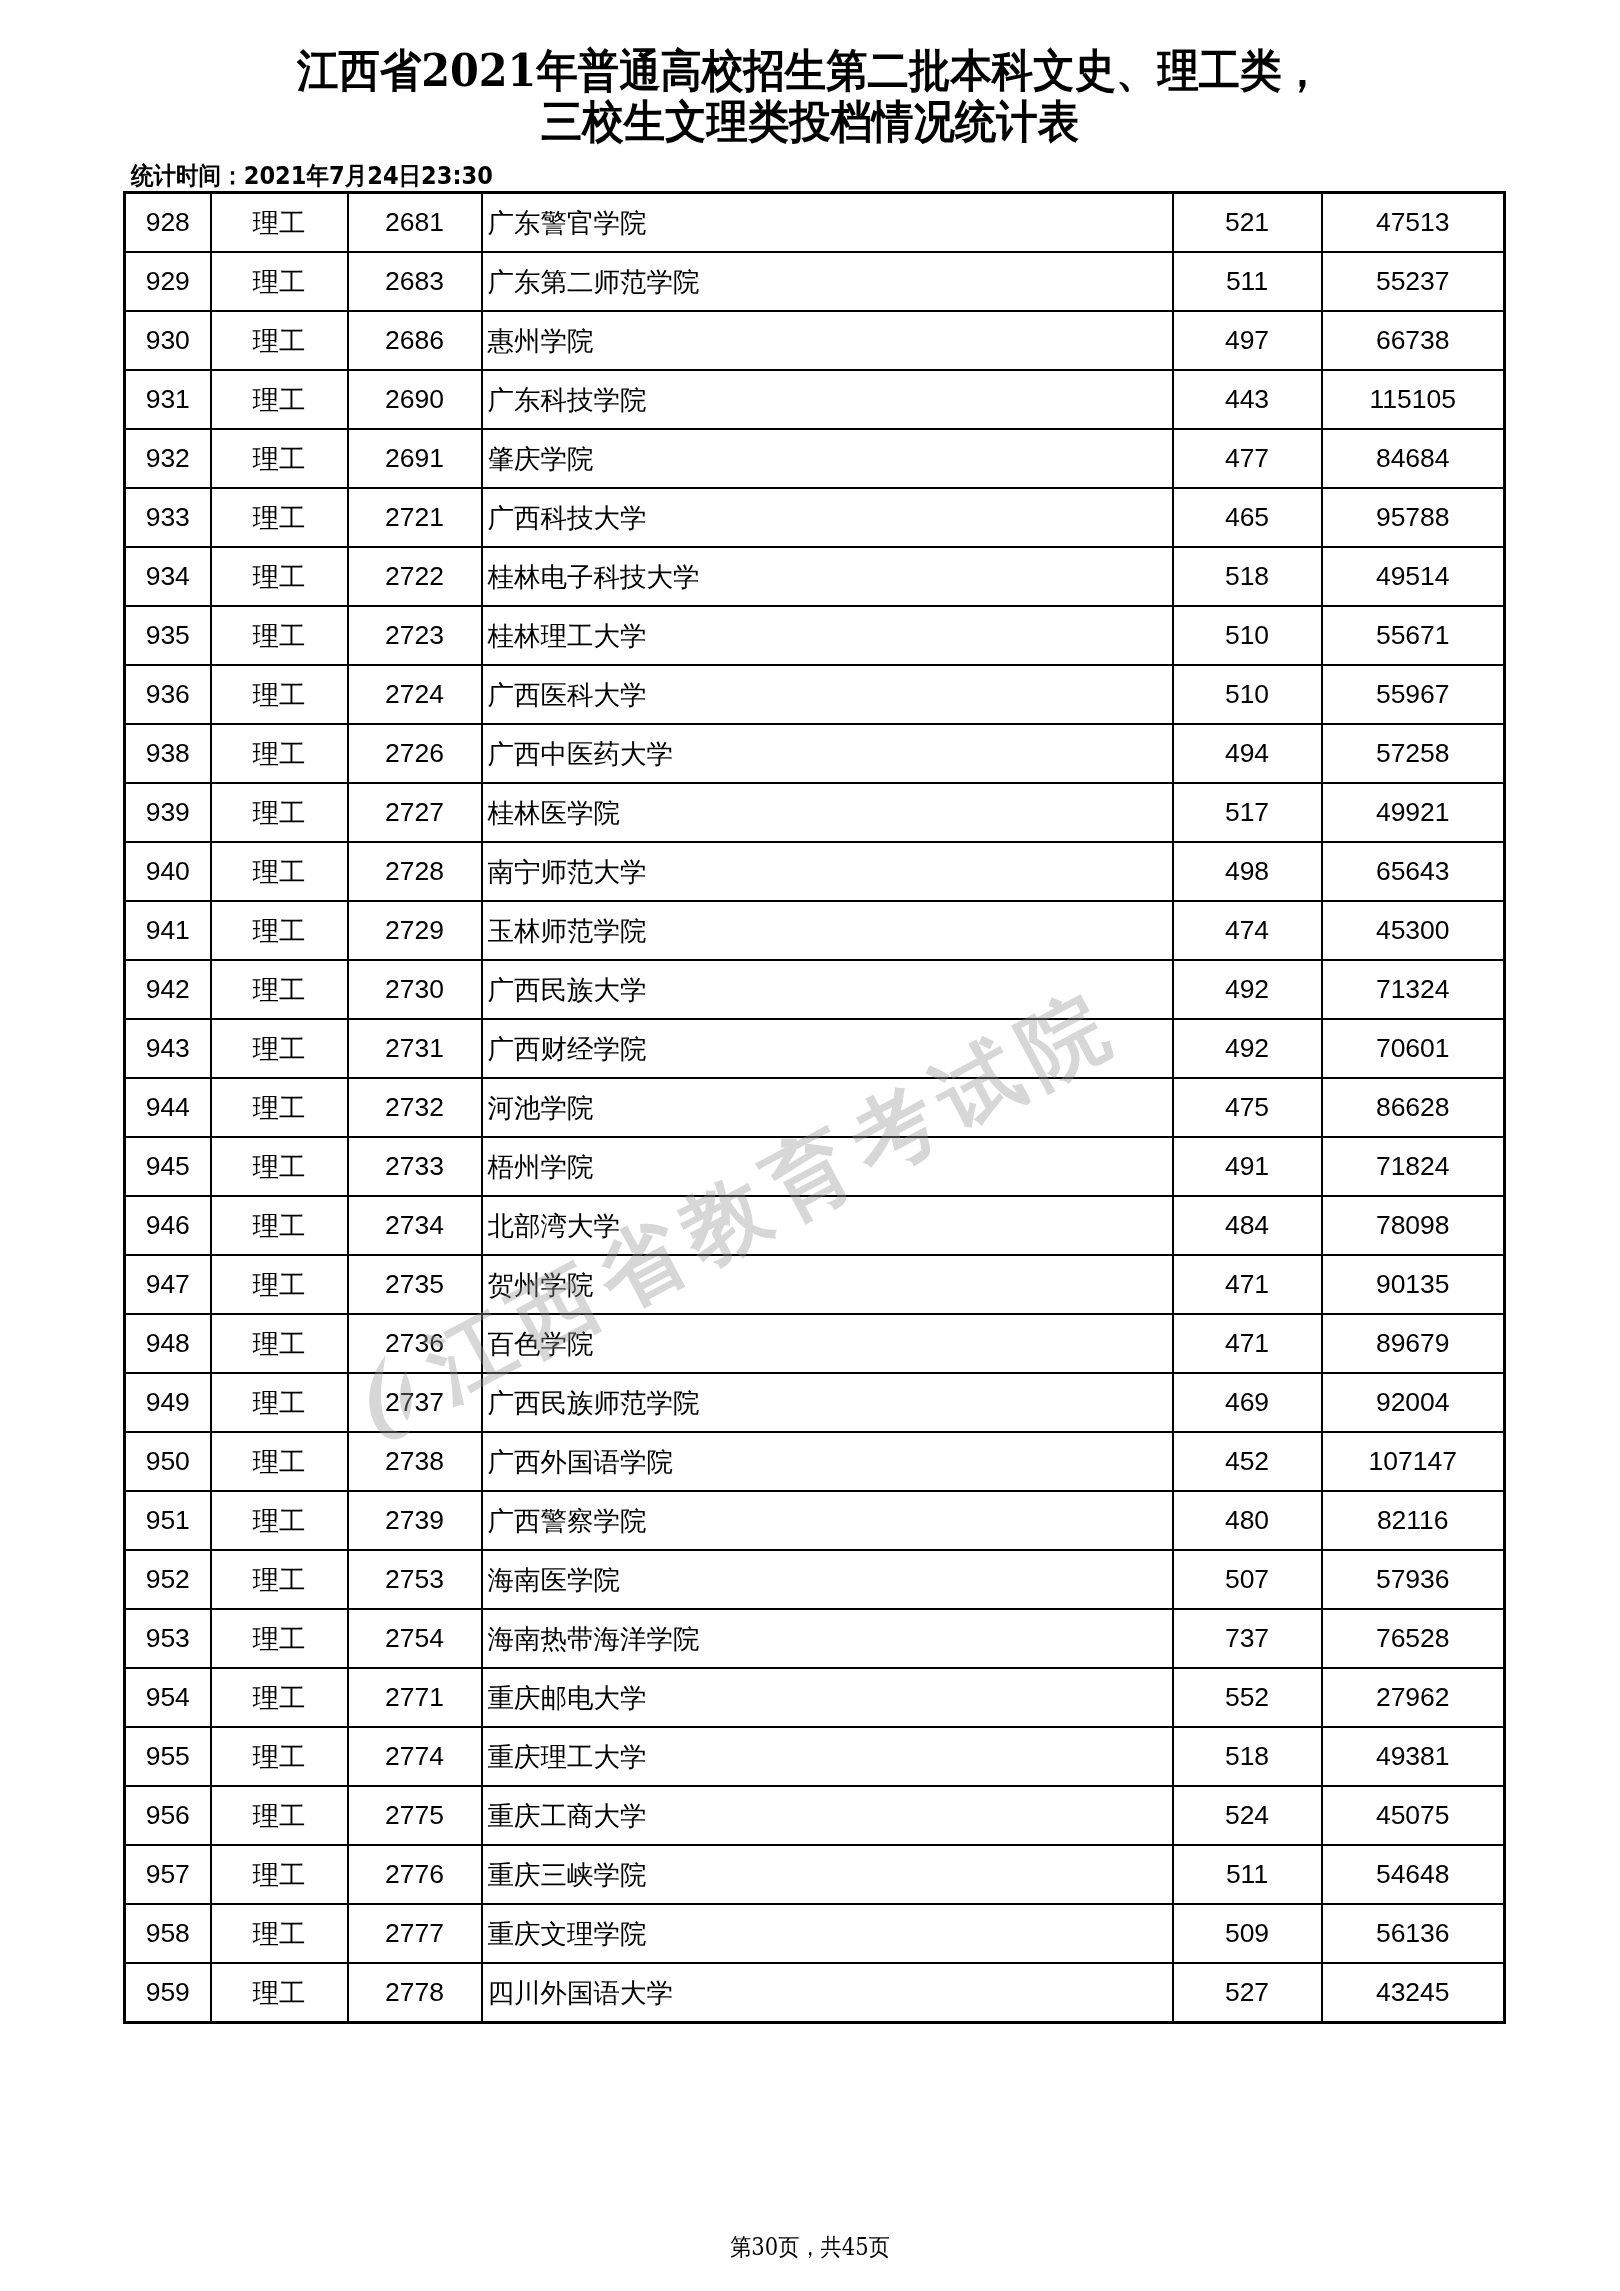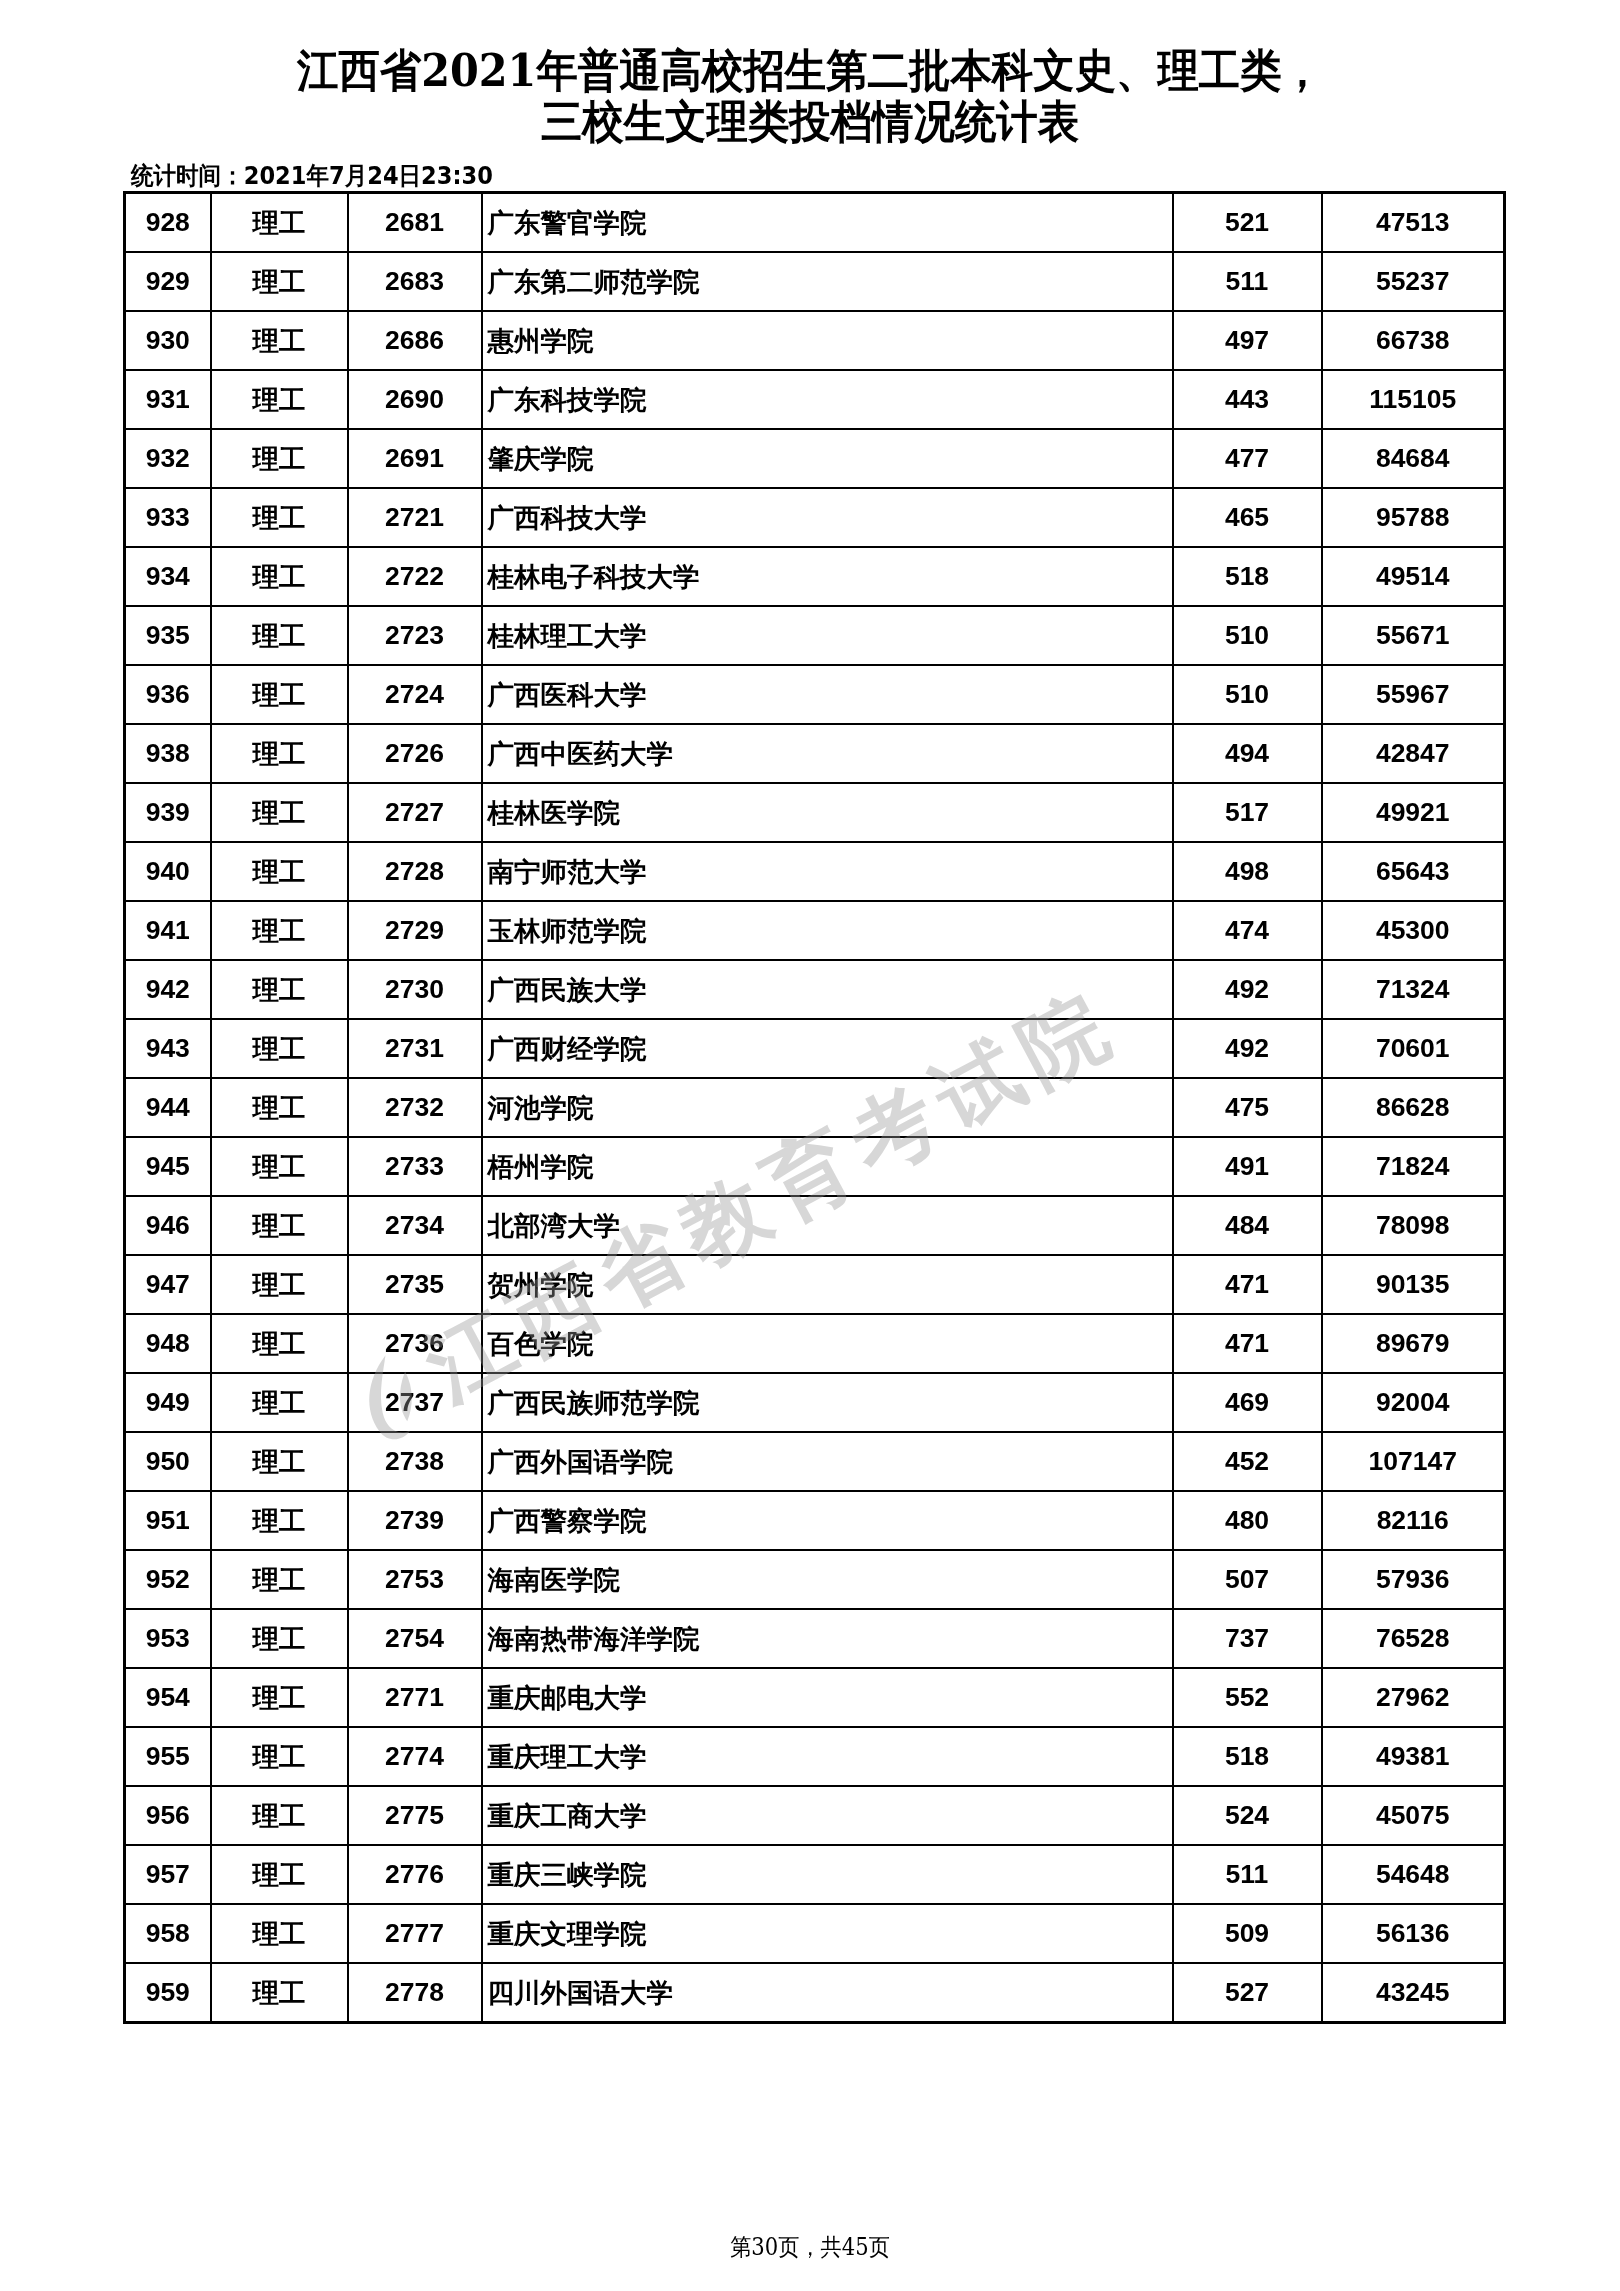--- a/index.html
+++ b/index.html
@@ -3,21 +3,21 @@
 <meta charset="utf-8">
 <style>
   html, body { margin: 0; padding: 0; background: #ffffff; }
   body { width: 1620px; height: 2292px; position: relative; overflow: hidden; font-family: "Liberation Sans", "DejaVu Sans", sans-serif; color: #000; }
   .title { position: absolute; left: 0; width: 1620px; text-align: center; font-family: "DejaVu Serif", "Liberation Serif", serif; font-weight: bold; font-size: 45px; line-height: 51px; letter-spacing: 0px; transform: scaleX(0.92); transform-origin: center; }
   .title.l1 { top: 45px; }
   .title.l2 { top: 96px; }
   .stat-time { position: absolute; left: 131px; top: 161px; font-family: "DejaVu Sans", sans-serif; font-weight: bold; font-size: 24.5px; line-height: 29px; transform: scaleX(0.92); transform-origin: left center; }
   table.grid { position: absolute; left: 123px; top: 191px; width: 1381px; border-collapse: collapse; table-layout: fixed; }
   table.grid td { border: 2.9px solid #000; height: 57px; padding: 0; font-size: 26.5px; text-align: center; vertical-align: middle; line-height: 27.4px; overflow: hidden; white-space: nowrap; }
-  table.grid { border: 3.9px solid #000; font-weight: bold; }
+  table.grid { border: 3.9px solid #000; }
   td.c-seq, td.c-code, td.c-score, td.c-rank { font-family: "Liberation Sans", sans-serif; }
   td.c-type { font-family: "DejaVu Sans", sans-serif; font-size: 25.5px; }
   td.c-name { text-align: left !important; padding-left: 4.9px !important; font-family: "DejaVu Sans", sans-serif; font-size: 25.5px; margin-top: 8px; }
   .footer { position: absolute; left: 0; width: 1620px; top: 2233px; text-align: center; font-family: "DejaVu Serif", serif; font-size: 23.5px; line-height: 29px; transform: scaleX(0.9); transform-origin: center; }
   .watermark { position: absolute; left: 353px; top: 1362px; transform: rotate(-28deg); transform-origin: left center; color: rgba(150,150,150,0.38); font-family: "DejaVu Sans", sans-serif; font-weight: bold; font-size: 84px; letter-spacing: 11.8px; white-space: nowrap; pointer-events: none; display: flex; align-items: center; }
   .watermark .logo { width: 84px; height: 94px; margin-right: 7.8px; }
 </style>
 </head>
 <body>
 
@@ -106,21 +106,21 @@
         <td class="c-name">广西医科大学</td>
         <td class="c-score">510</td>
         <td class="c-rank">55967</td>
       </tr>
       <tr>
         <td class="c-seq">938</td>
         <td class="c-type">理工</td>
         <td class="c-code">2726</td>
         <td class="c-name">广西中医药大学</td>
         <td class="c-score">494</td>
-        <td class="c-rank">42847</td>
+        <td class="c-rank">57258</td>
       </tr>
       <tr>
         <td class="c-seq">939</td>
         <td class="c-type">理工</td>
         <td class="c-code">2727</td>
         <td class="c-name">桂林医学院</td>
         <td class="c-score">517</td>
         <td class="c-rank">49921</td>
       </tr>
       <tr>

